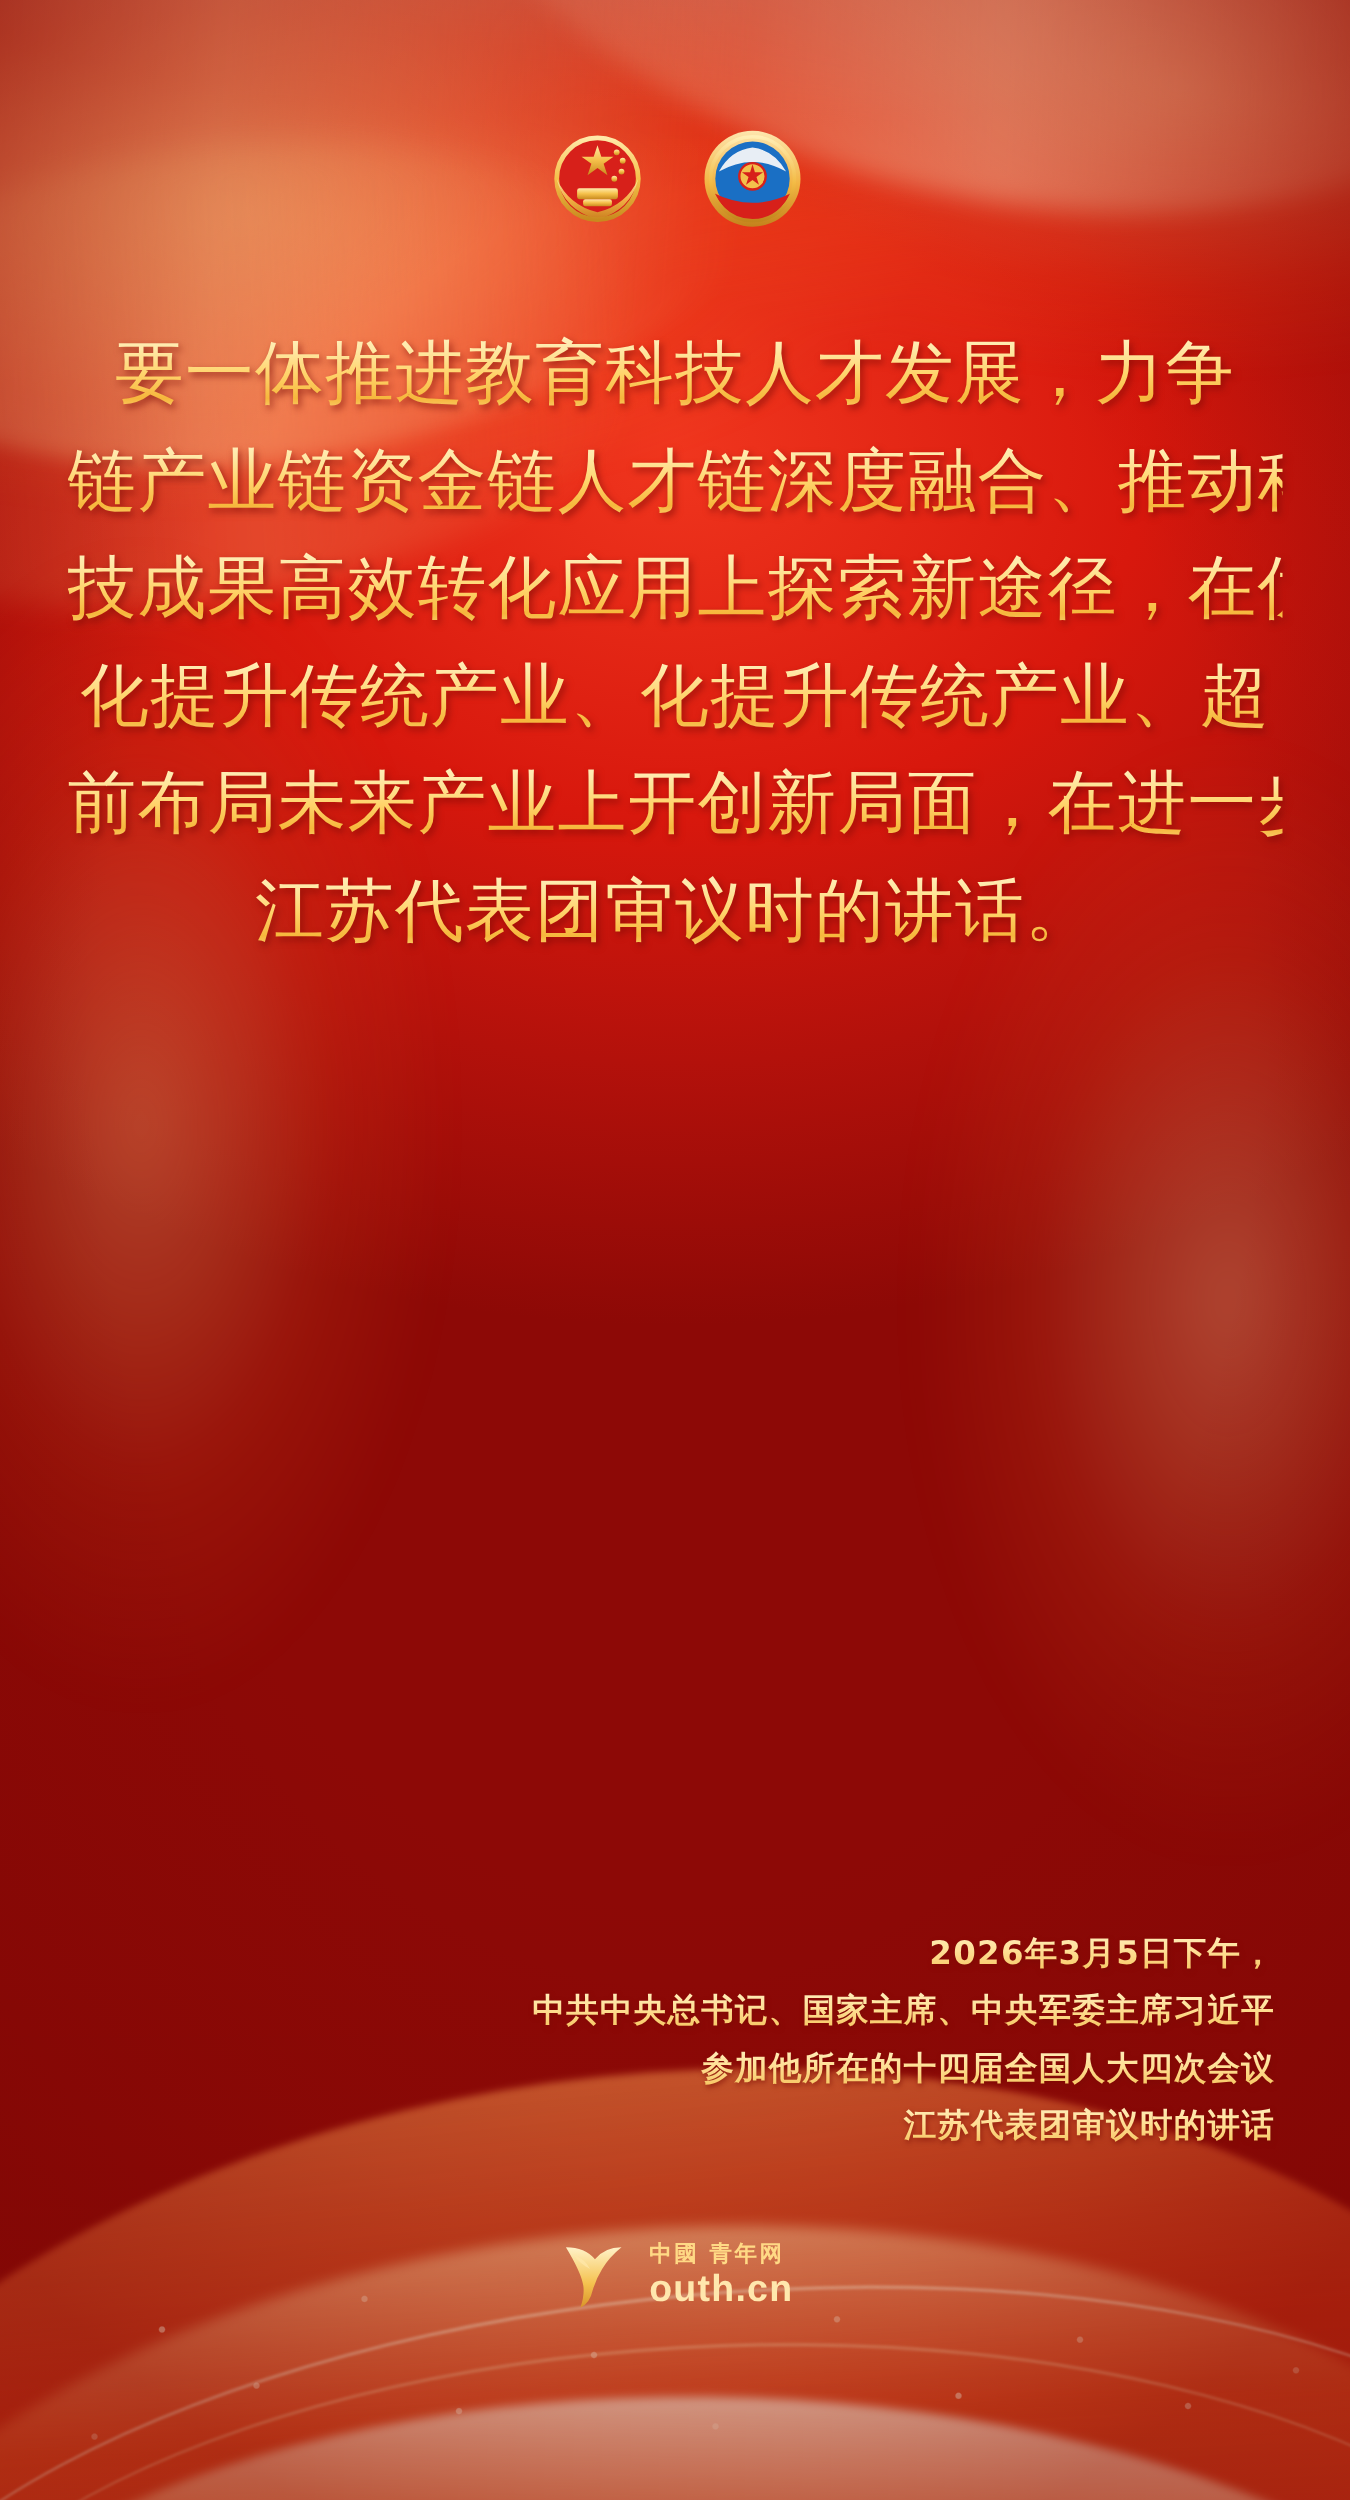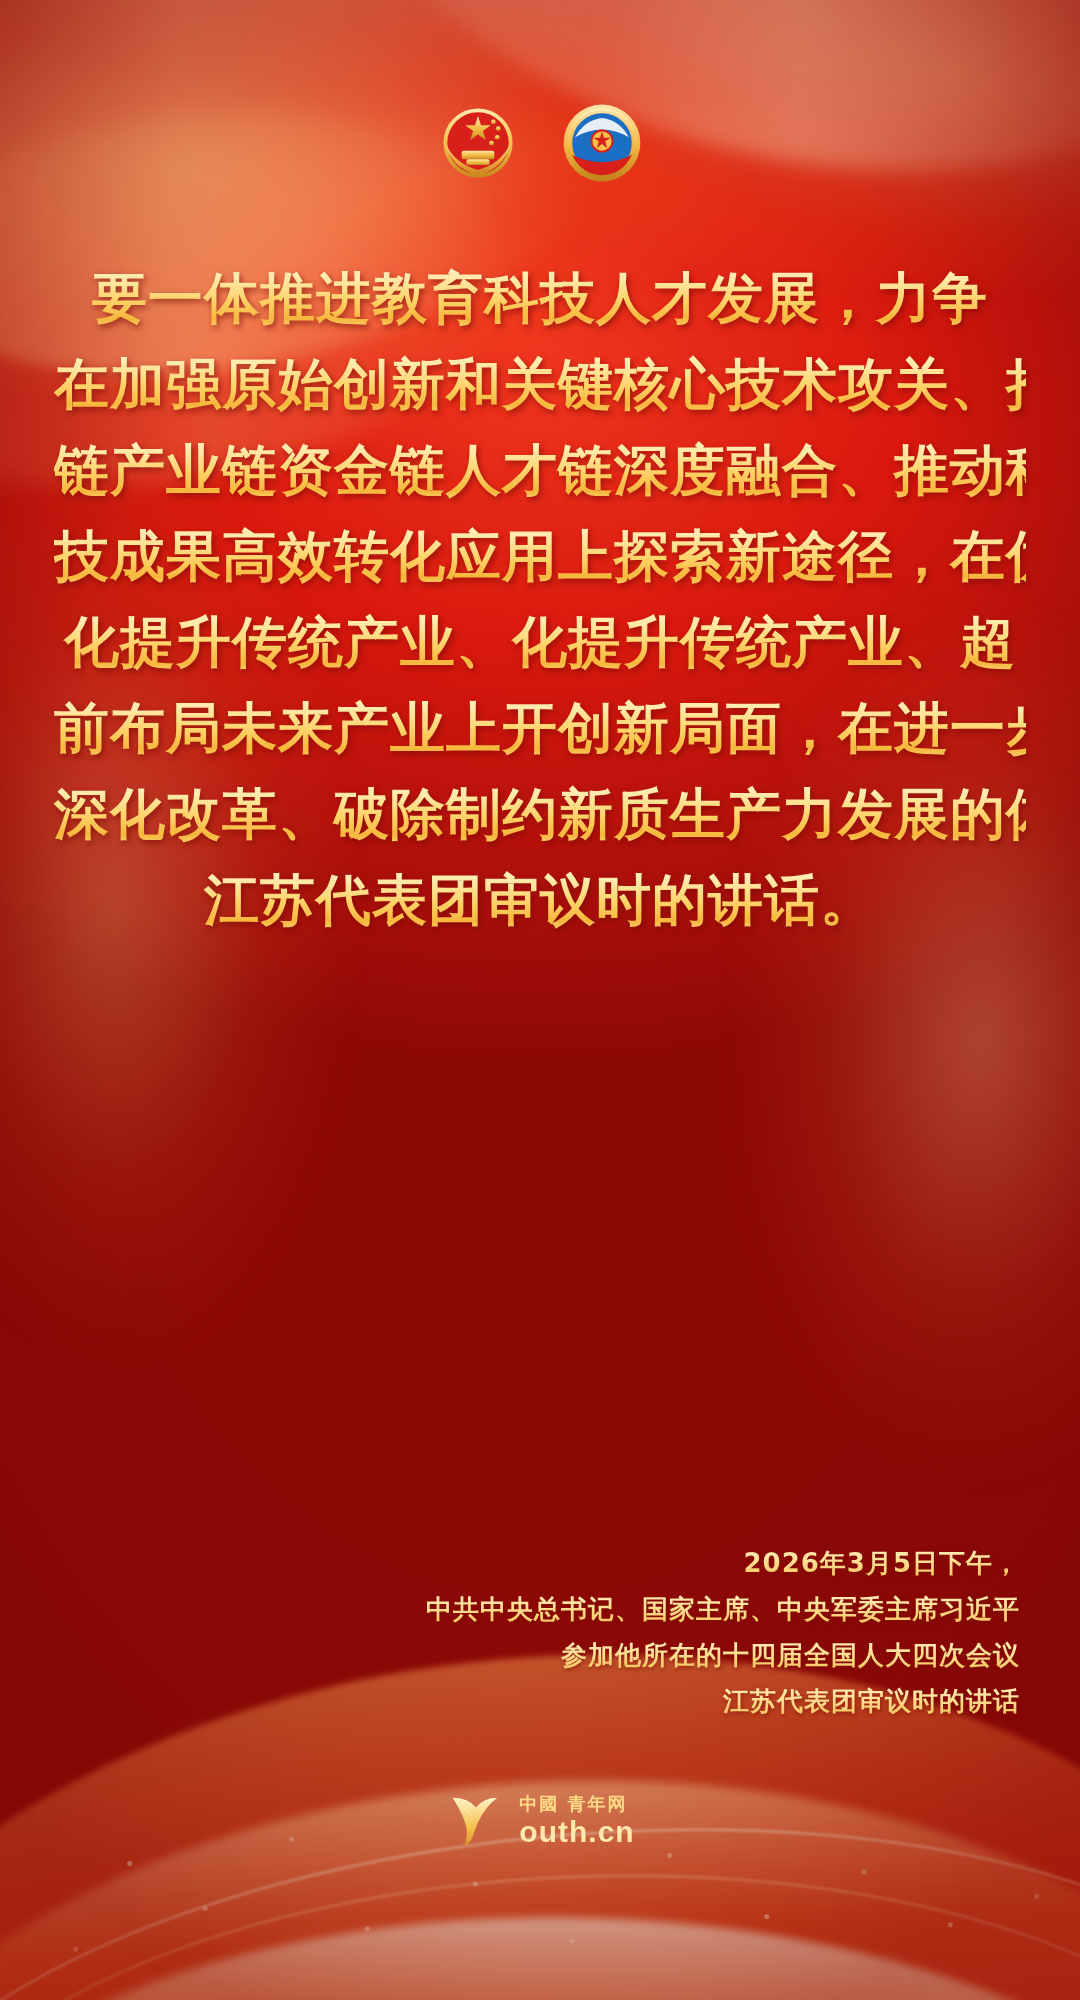--- a/index.html
+++ b/index.html
@@ -201,21 +201,21 @@
     position: absolute;
     top: 255px;
     left: 0;
     right: 0;
     padding: 0 54px;
     z-index: 6;
     box-sizing: border-box;
   }
   .quote-line {
     font-family: "DejaVu Sans", "Liberation Sans", sans-serif;
-    font-weight: bold;
+    font-weight: normal;
     font-size: 55px;
     line-height: 86px;
     letter-spacing: 1px;
     text-align: center;
     white-space: nowrap;
     background: linear-gradient(180deg, #fff7d8 0%, #ffe9a8 28%, #ffd36a 52%, #f6b73c 74%, #ffeab0 100%);
     -webkit-background-clip: text;
     background-clip: text;
     color: transparent;
     -webkit-text-fill-color: transparent;
@@ -342,26 +342,24 @@
         <path d="M50 38 l2 6.5 h6.8 l-5.5 4 2.1 6.6 -5.4-4.1 -5.4 4.1 2.1-6.6 -5.5-4 h6.8z" fill="#d7201a"></path>
         <g stroke="url(#gGold2)" stroke-width="3" fill="none">
           <circle cx="50" cy="50" r="35"></circle>
         </g>
       </svg>
     </div>
   </div>
 
   <div class="quote-block">
     <div class="quote-line">要一体推进教育科技人才发展，力争</div>
-    <div class="quote-line">在加强原始创新和关键核心技术攻关、抢</div>
     <div class="quote-line">链产业链资金链人才链深度融合、推动科</div>
     <div class="quote-line">技成果高效转化应用上探索新途径，在优</div>
     <div class="quote-line">化提升传统产业、化提升传统产业、超</div>
     <div class="quote-line">前布局未来产业上开创新局面，在进一步</div>
-    <div class="quote-line">深化改革、破除制约新质生产力发展的体</div>
     <div class="quote-line">江苏代表团审议时的讲话。</div>
   </div>
 
   <div class="attribution">
     <div class="attr-line">2026年3月5日下午，</div>
     <div class="attr-line">中共中央总书记、国家主席、中央军委主席习近平</div>
     <div class="attr-line">参加他所在的十四届全国人大四次会议</div>
     <div class="attr-line">江苏代表团审议时的讲话</div>
   </div>
 

